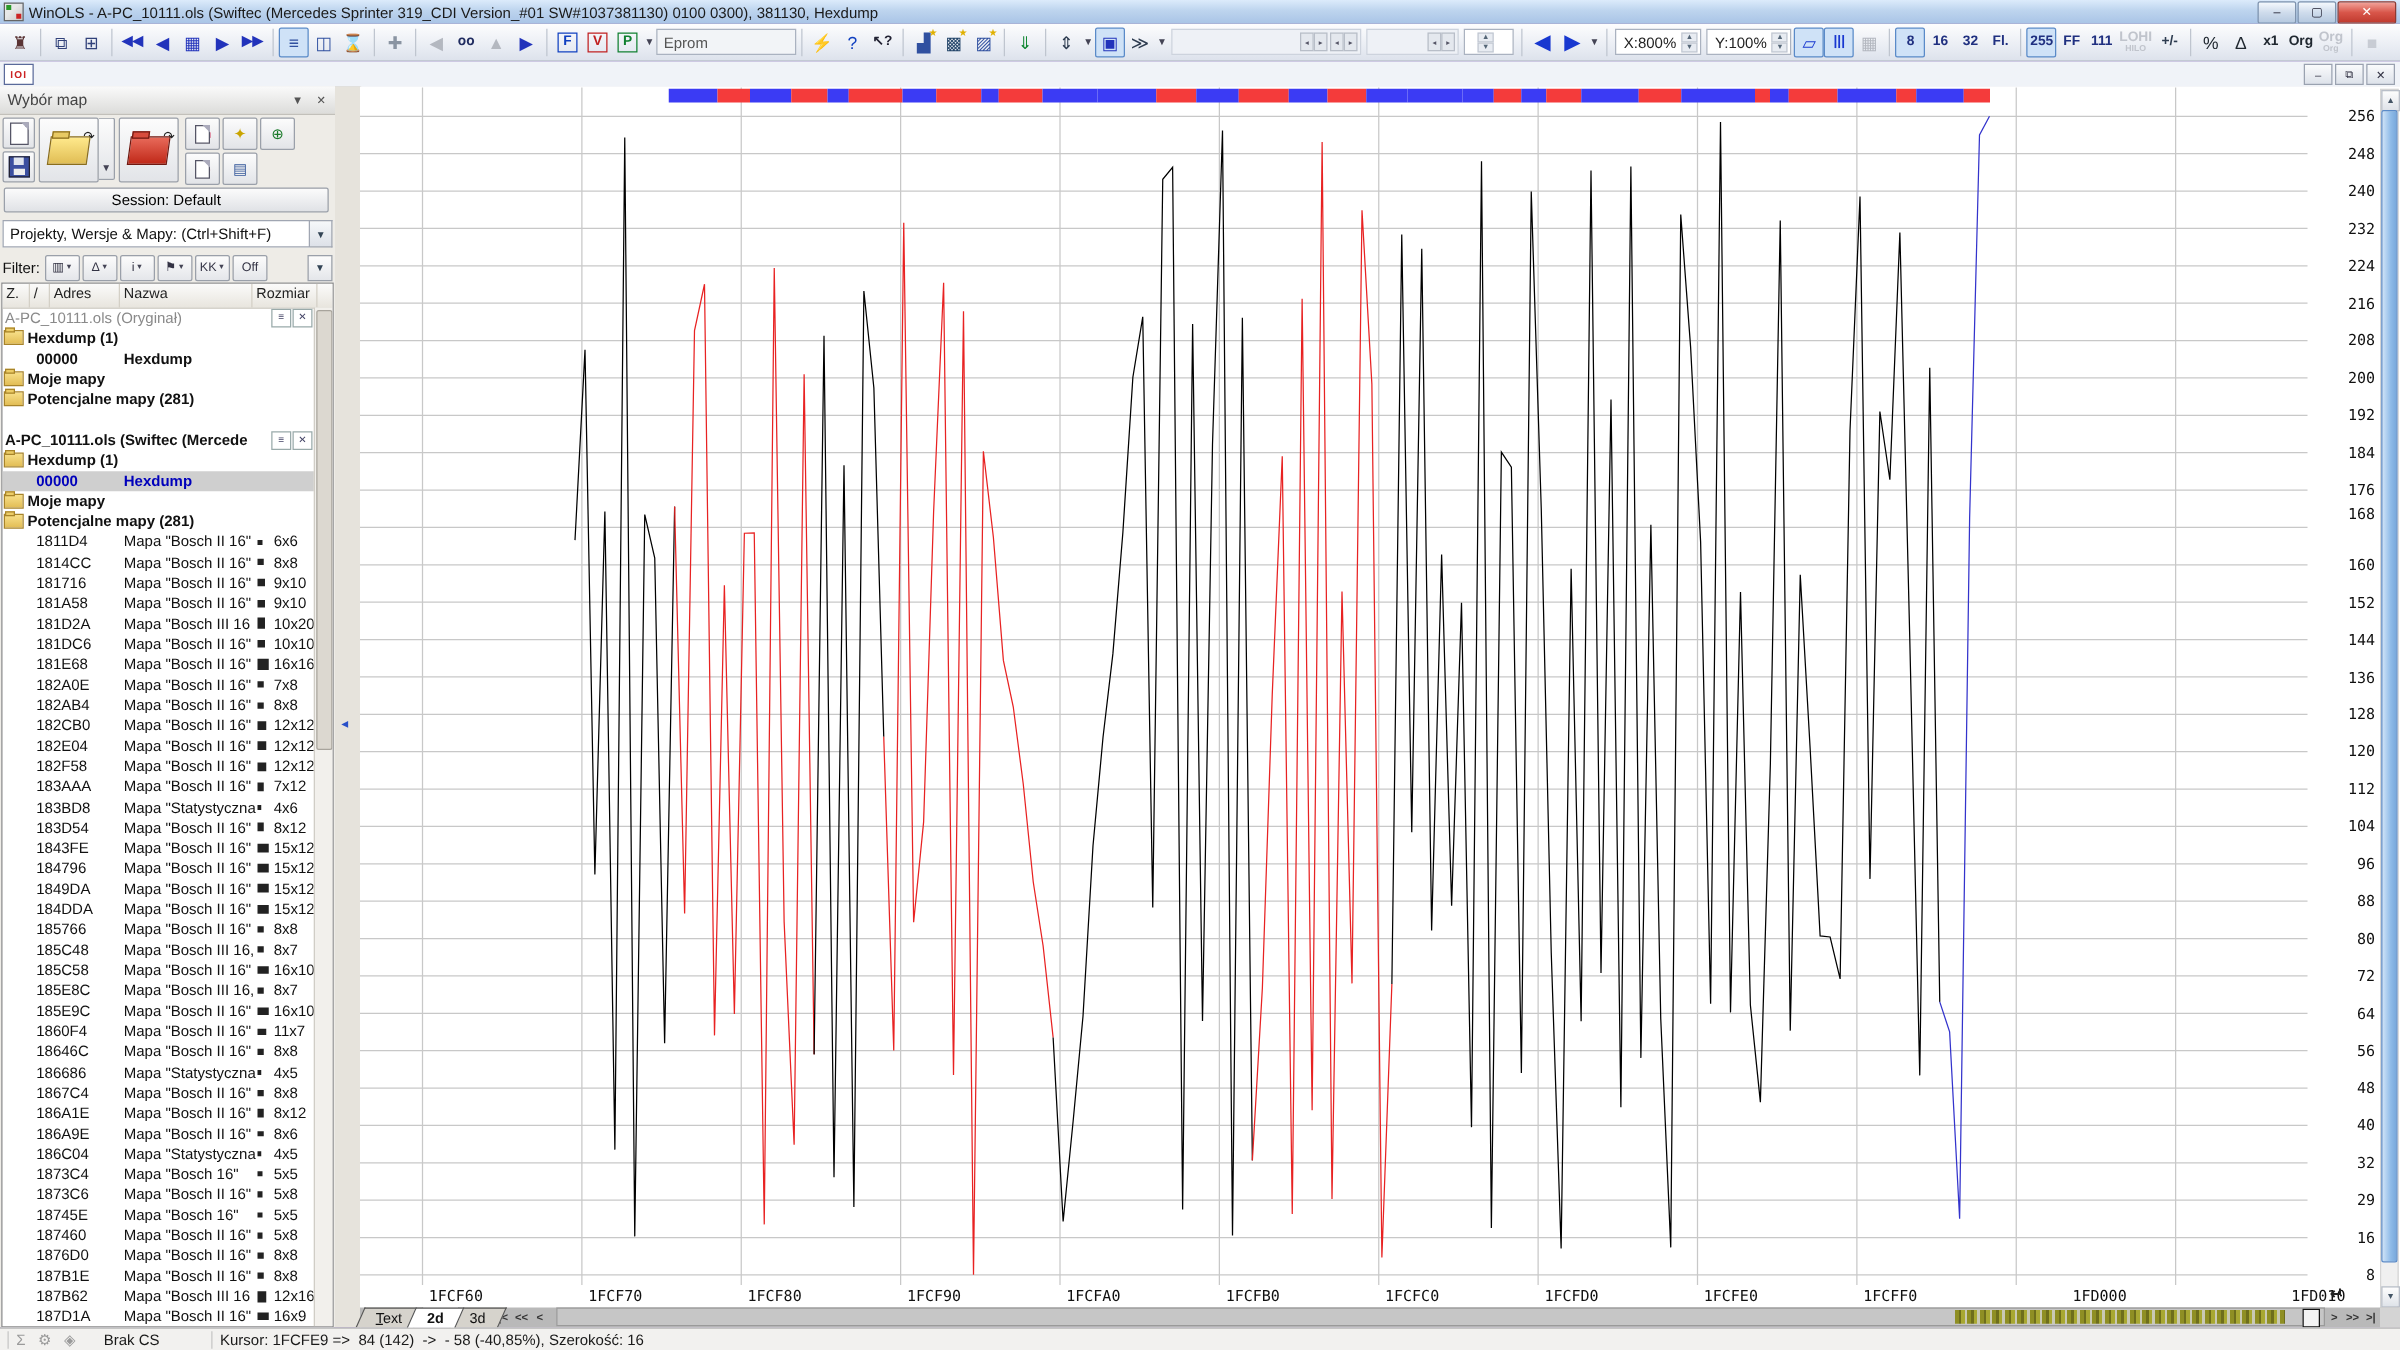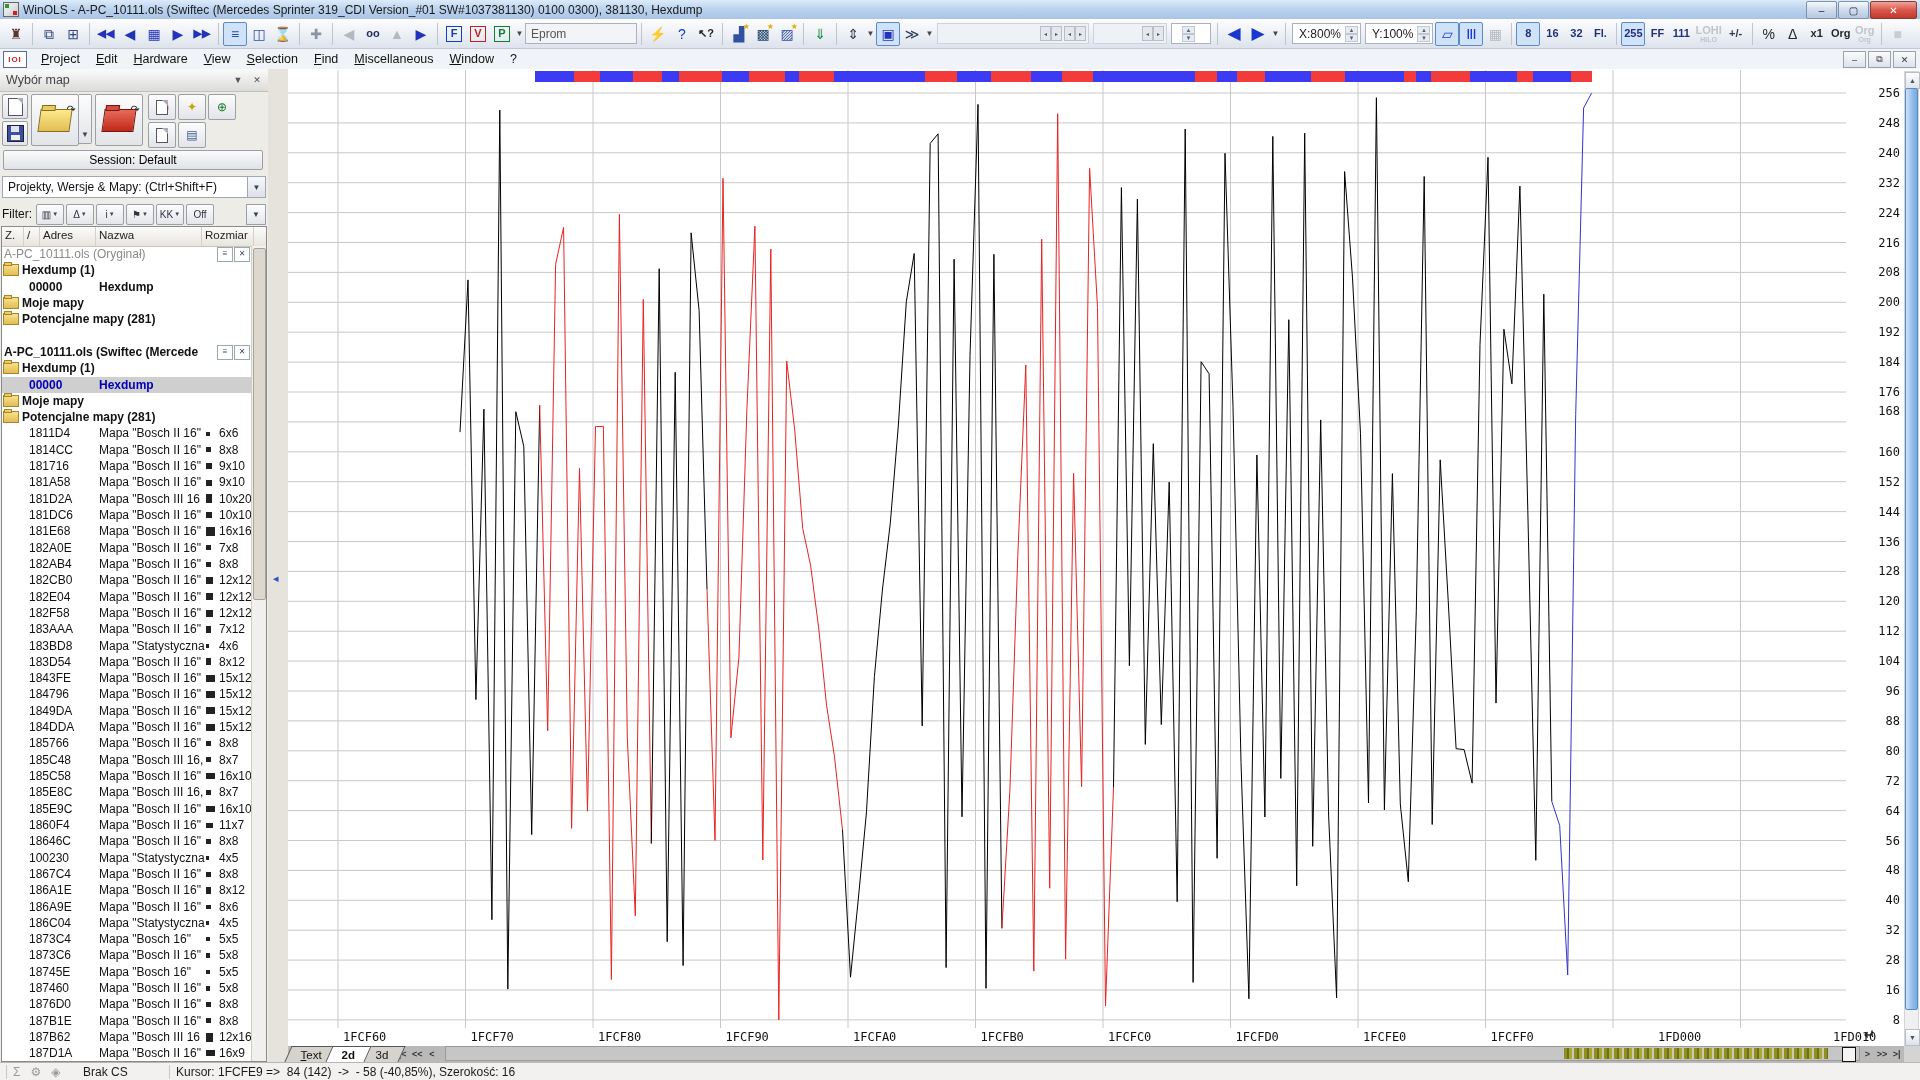--- a/index.html
+++ b/index.html
@@ -381,21 +381,20 @@
         <span class="two" style="color: rgb(192, 196, 204);">Org</span>
       </button>
       <span class="tb-sep"></span>
       <button class="tb-btn">
         <span class="g" style="color: rgb(200, 204, 212);">■</span>
       </button>
     </div>
 
   <div id="menubar">
     <span id="ioi-icon">IOI</span>
-    <span id="menu-items"><span class="menu-item">Project</span><span class="menu-item">Edit</span><span class="menu-item">Hardware</span><span class="menu-item">View</span><span class="menu-item">Selection</span><span class="menu-item">Find</span><span class="menu-item">Miscellaneous</span><span class="menu-item">Window</span><span class="menu-item">?</span></span>
     <span id="mdi-buttons">
         <span class="mdibtn">–</span>
         <span class="mdibtn">⧉</span>
         <span class="mdibtn">✕</span>
       </span>
   </div>
 
   <div id="sidebar">
     <div id="panel-header">
       <span id="panel-title">Wybór map</span>
@@ -738,21 +737,21 @@
           </div>
           <div class="trow">
             <span class="c-addr">18646C</span>
             <span class="c-name">Mapa "Bosch II 16"</span>
             <span class="c-ico">
               <i style="width: 5px; height: 5px;"></i>
             </span>
             <span class="c-size">8x8</span>
           </div>
           <div class="trow">
-            <span class="c-addr">100230</span>
+            <span class="c-addr">186686</span>
             <span class="c-name">Mapa "Statystyczna</span>
             <span class="c-ico">
               <i style="width: 3px; height: 4px;"></i>
             </span>
             <span class="c-size">4x5</span>
           </div>
           <div class="trow">
             <span class="c-addr">1867C4</span>
             <span class="c-name">Mapa "Bosch II 16"</span>
             <span class="c-ico">
@@ -974,21 +973,21 @@
         <div class="ylab" style="top: 585.1px;">104</div>
         <div class="ylab" style="top: 615px;">96</div>
         <div class="ylab" style="top: 644.9px;">88</div>
         <div class="ylab" style="top: 674.8px;">80</div>
         <div class="ylab" style="top: 704.7px;">72</div>
         <div class="ylab" style="top: 734.6px;">64</div>
         <div class="ylab" style="top: 764.5px;">56</div>
         <div class="ylab" style="top: 794.4px;">48</div>
         <div class="ylab" style="top: 824.3px;">40</div>
         <div class="ylab" style="top: 854.2px;">32</div>
-        <div class="ylab" style="top: 884.1px;">28</div>
+        <div class="ylab" style="top: 884.1px;">29</div>
         <div class="ylab" style="top: 914px;">16</div>
         <div class="ylab" style="top: 943.9px;">8</div>
       </div>
     <div id="xlabels">
         <div class="xlab" style="left: 55px;">1FCF60</div>
         <div class="xlab" style="left: 182.5px;">1FCF70</div>
         <div class="xlab" style="left: 310px;">1FCF80</div>
         <div class="xlab" style="left: 437.5px;">1FCF90</div>
         <div class="xlab" style="left: 565px;">1FCFA0</div>
         <div class="xlab" style="left: 692.5px;">1FCFB0</div>

